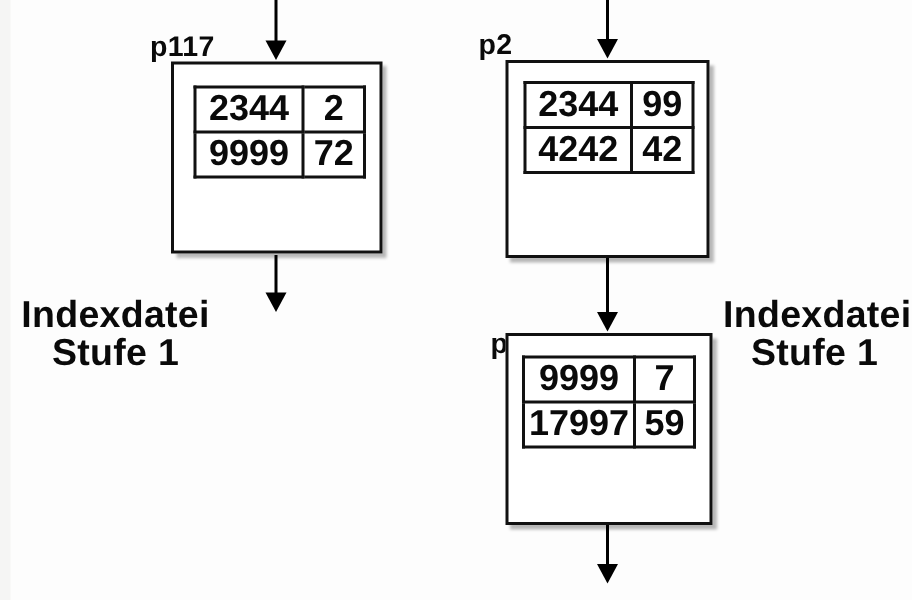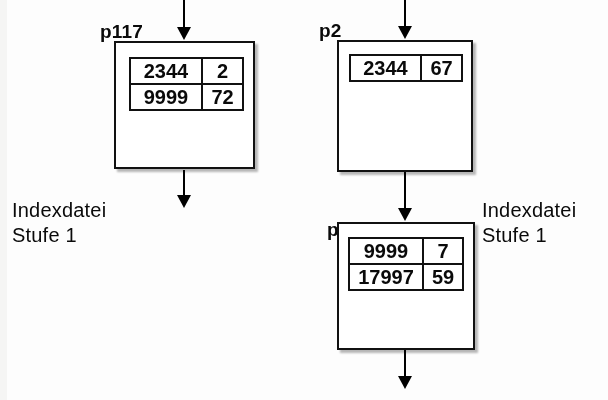--- a/index.html
+++ b/index.html
@@ -18,35 +18,35 @@
   .node-box {
     position:absolute; box-sizing:border-box; background:#ffffff;
     border:2px solid #111111; box-shadow:3px 3px 2px rgba(0,0,0,0.28);
   }
   table.entries {
     position:absolute; border-collapse:collapse; background:#ffffff;
   }
   table.entries td {
     border:2px solid #111111; padding:0; height:24px;
     text-align:center; vertical-align:middle;
-    font-size:20px; font-weight:600; font-family:"Liberation Sans", sans-serif;
+    font-size:24px; font-weight:600; font-family:"Liberation Sans", sans-serif;
   }
   .arrow { position:absolute; width:14px; }
   .arrow .shaft {
     position:absolute; left:50%; margin-left:-1px; width:2px;
     top:0; bottom:9px; background:#000000;
   }
   .arrow .head {
     position:absolute; left:50%; margin-left:-7px; bottom:0;
     width:0; height:0;
     border-left:7px solid transparent; border-right:7px solid transparent;
     border-top:13px solid #000000;
   }
   .caption {
-    position:absolute; text-align:left; font-size:20px; font-weight:400;
+    position:absolute; text-align:center; font-size:25px; font-weight:700;
     line-height:25px; letter-spacing:0.2px;
   }
 </style>
 </head>
 <body>
 
 <div class="canvas">
 
   <div class="page-edge"></div>
 
@@ -86,21 +86,25 @@
     </tbody>
       </table>
   </div>
 
   <div class="node-label" style="left:319px; top:20px">p2</div>
   <div class="node-box" style="left:337px; top:40px; width:136px; height:132px">
     <table class="entries" style="left:10px; top:12px">
       <tbody>
           <tr>
         <td style="width:69px">2344</td>
-        <td style="width:39px">67</td>
+        <td style="width:39px">99</td>
+      </tr>
+      <tr>
+        <td>4242</td>
+        <td>42</td>
       </tr>
     </tbody>
       </table>
   </div>
 
   <div class="node-label" style="left:327px; top:219px">p97</div>
   <div class="node-box" style="left:337px; top:222px; width:138px; height:128px">
     <table class="entries" style="left:9px; top:13px">
       <tbody>
           <tr>

